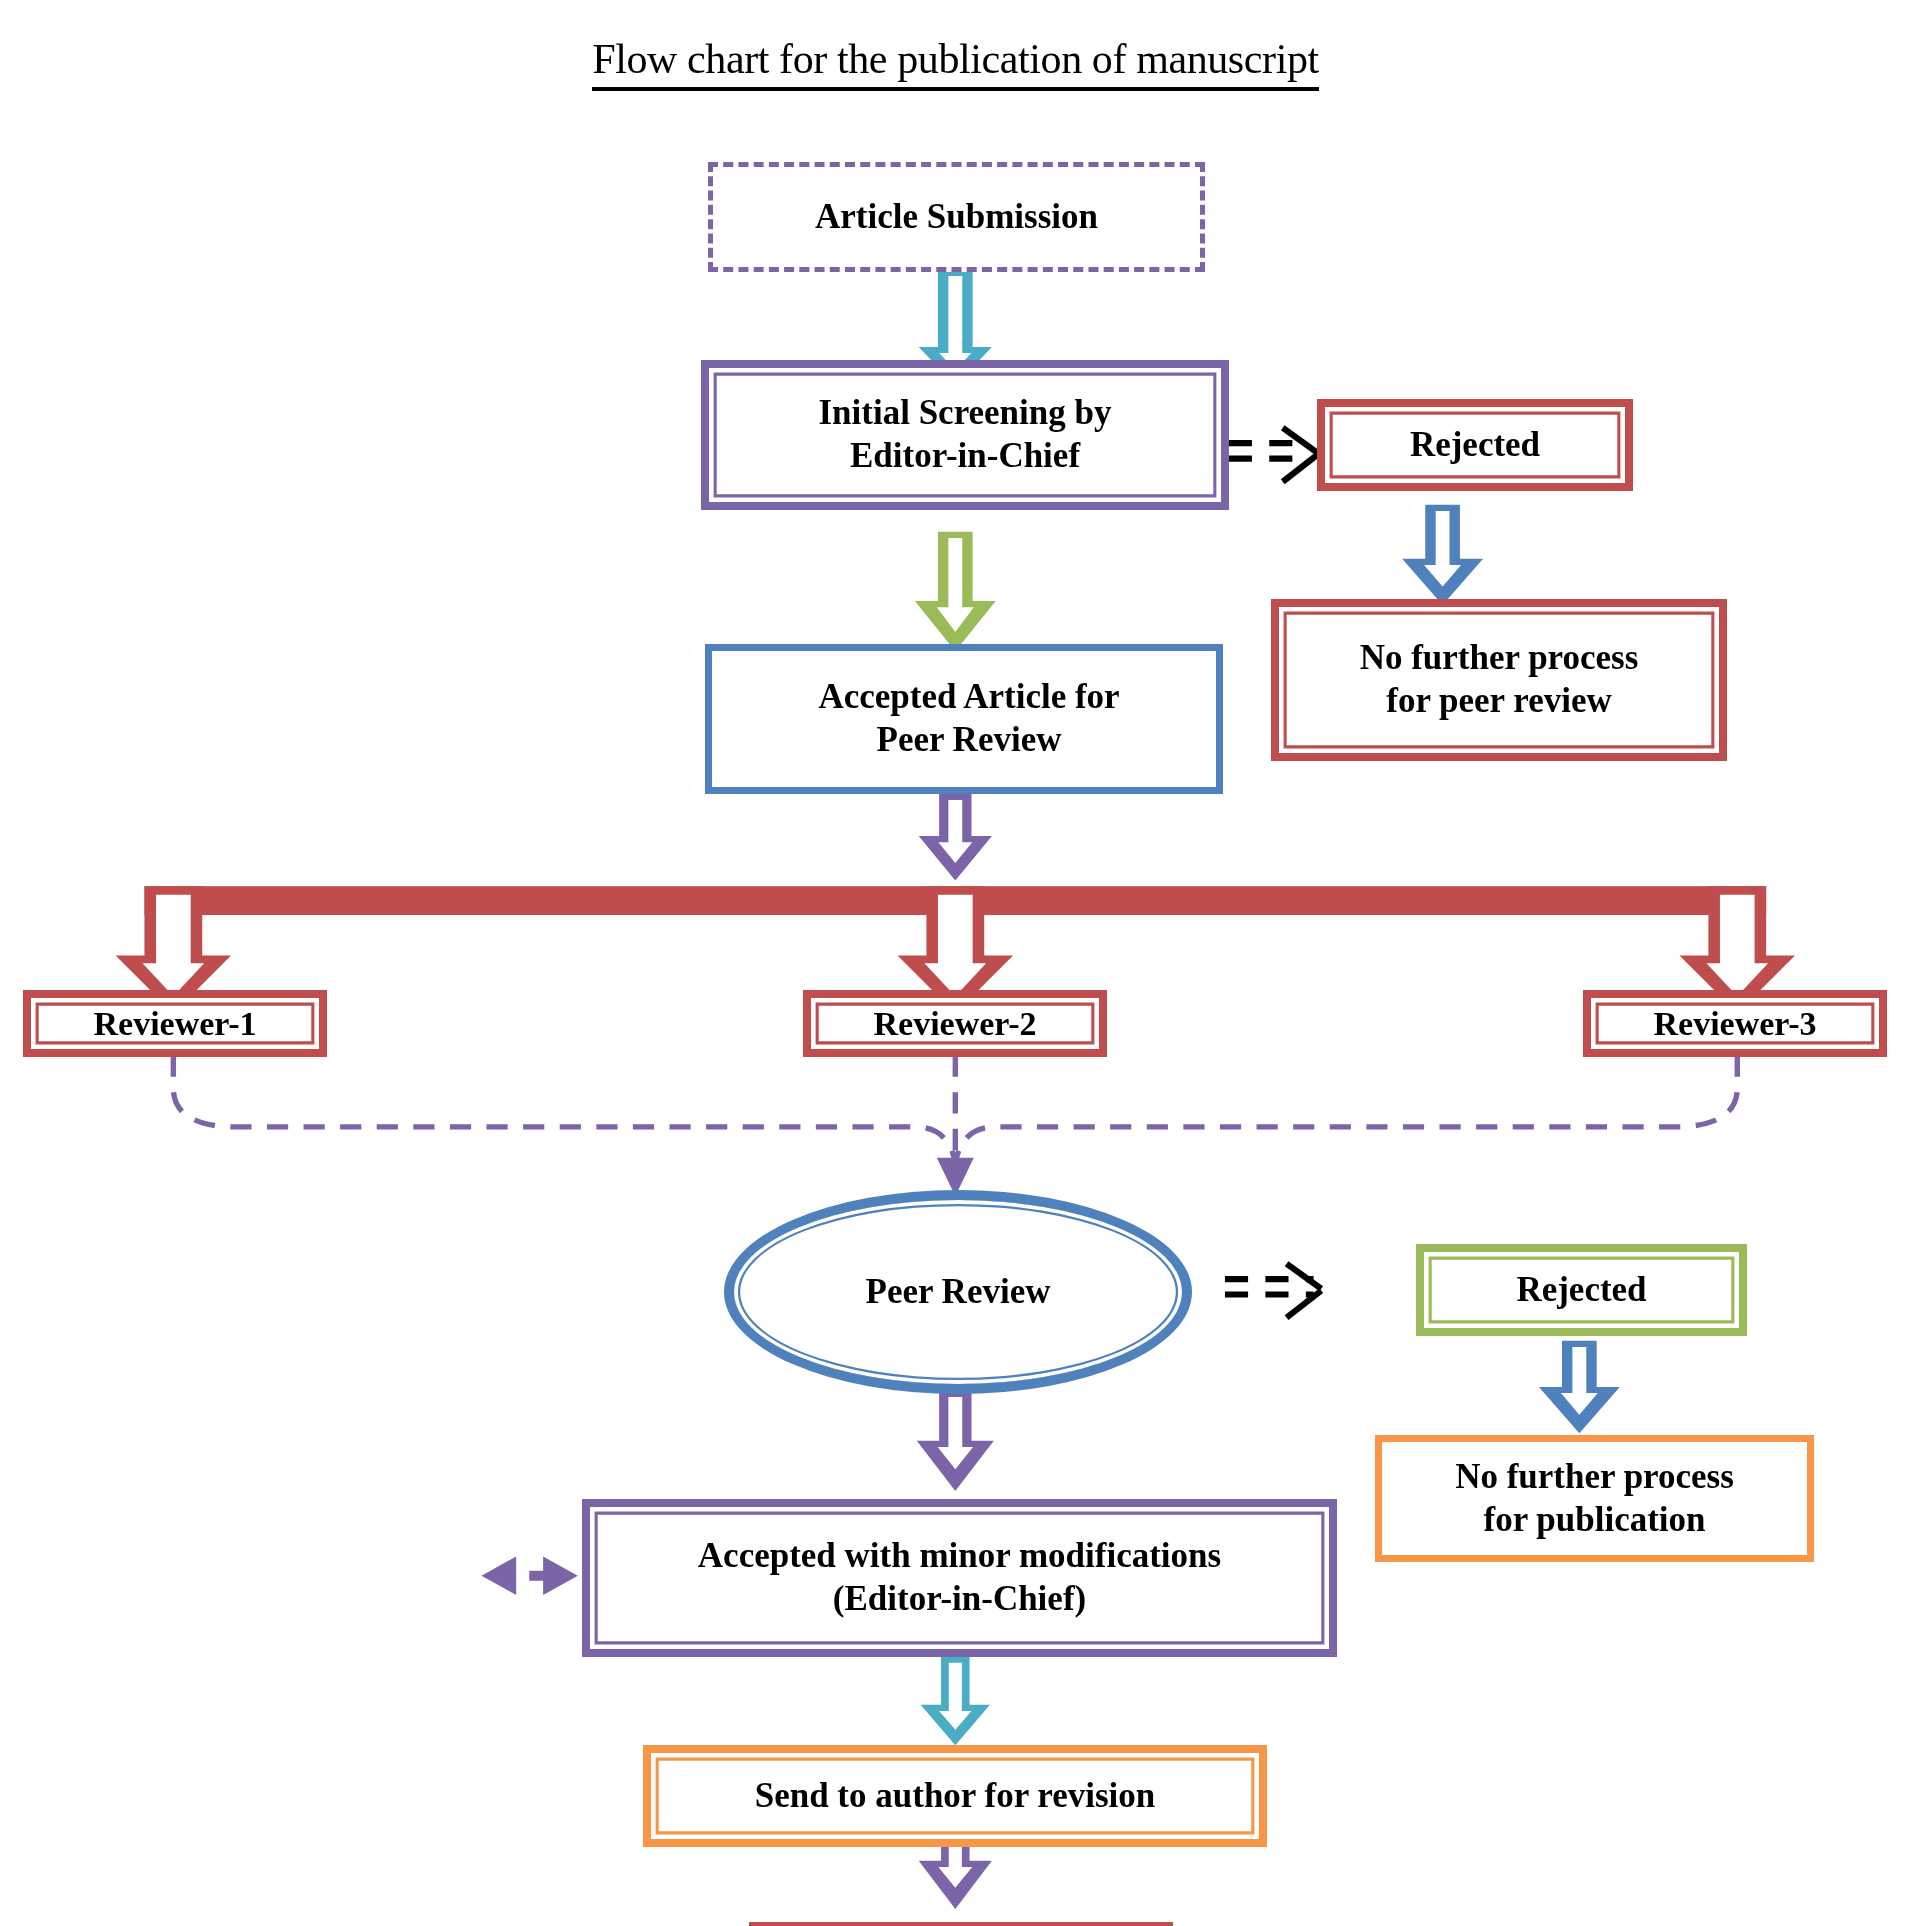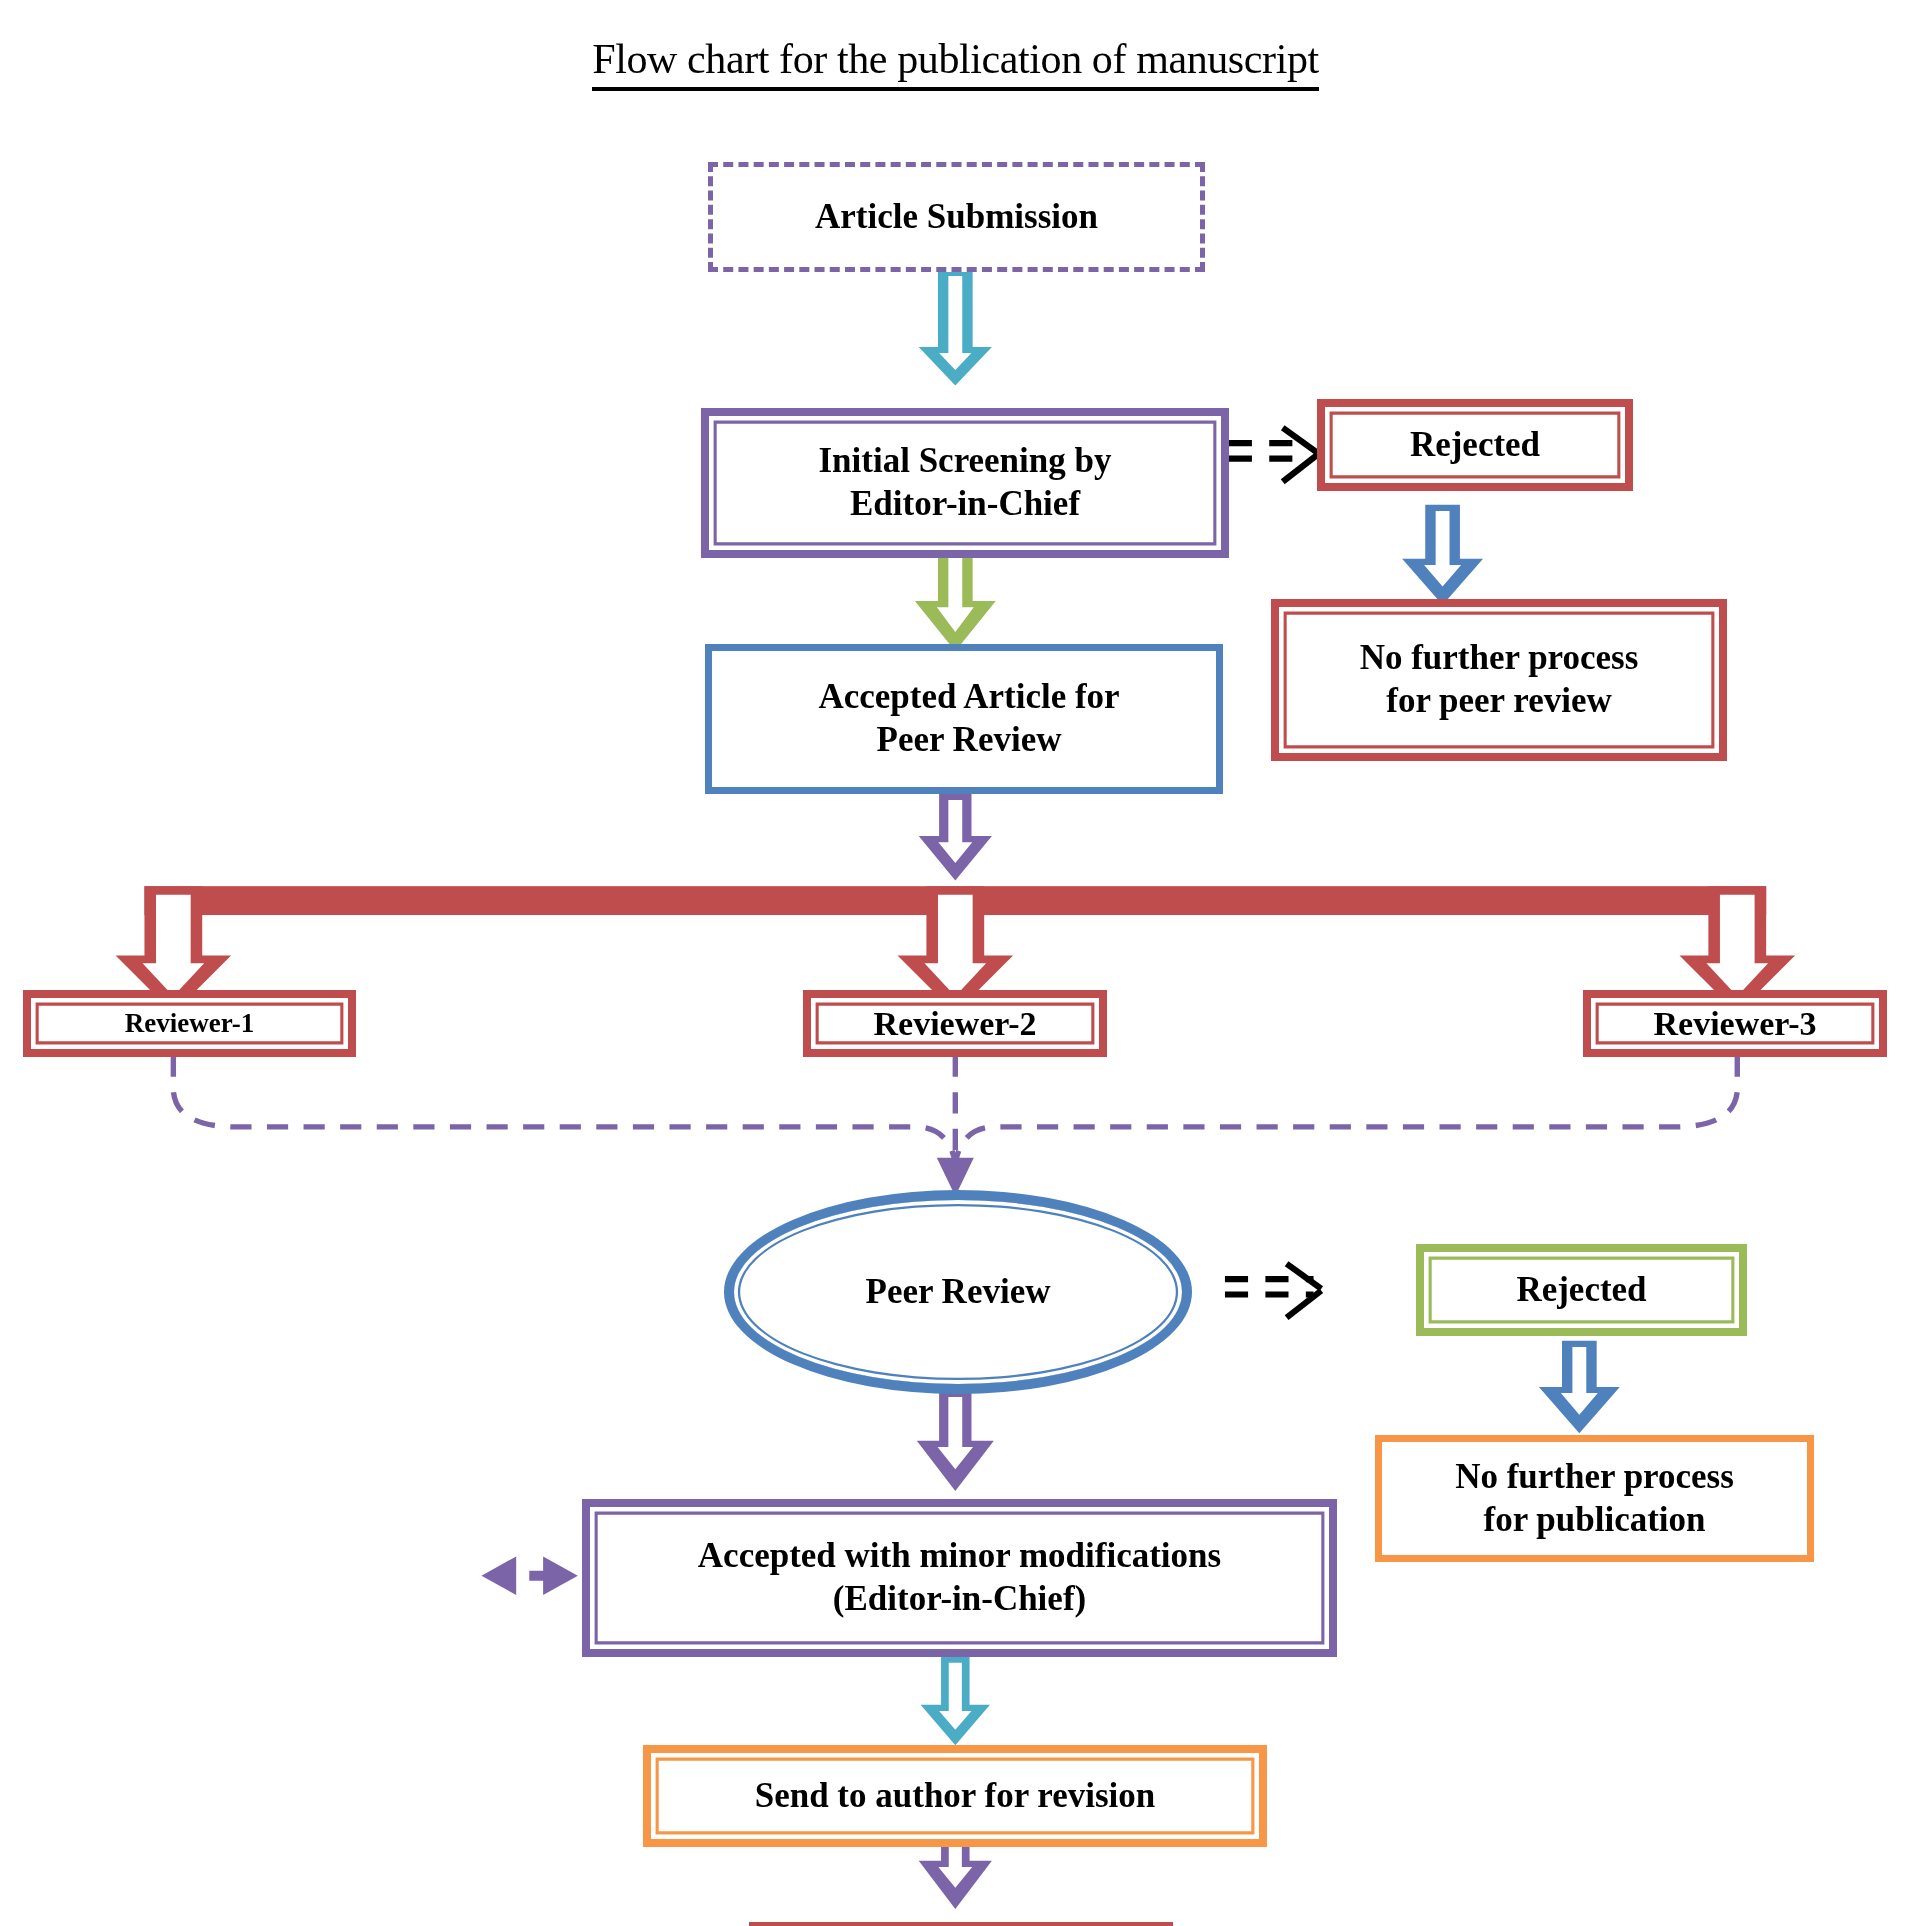--- a/index.html
+++ b/index.html
@@ -173,40 +173,40 @@
     <g>
       <path d="M 2443 6300 L 2517 6300 L 2517 6400 L 2568 6400 L 2480 6500 L 2392 6400 L 2443 6400 Z" fill="#7C64A8"></path>
       <path d="M 2463 6316 L 2497 6316 L 2497 6416 L 2520 6416 L 2480 6462 L 2440 6416 L 2463 6416 Z" fill="#ffffff"></path>
     </g>
   </svg>
 
   <div class="node dashed-purple" style="left:708px;top:162px;width:497px;height:110px;font-size:35px;">
     <span class="txt">Article Submission</span>
   </div>
 
-  <div class="node dbl-purple" style="left:701px;top:360px;width:528px;height:150px;font-size:35px;flex-direction:column;margin-top:48px;">
+  <div class="node dbl-purple" style="left:701px;top:360px;width:528px;height:150px;font-size:35px;flex-direction:column;">
     <span class="txt">Initial Screening by</span>
     <span class="txt">Editor-in-Chief</span>
   </div>
 
   <div class="node dbl-red" style="left:1317px;top:399px;width:316px;height:92px;font-size:35px;">
     <span class="txt">Rejected</span>
   </div>
 
   <div class="node dbl-red" style="left:1271px;top:599px;width:456px;height:162px;font-size:35px;flex-direction:column;">
     <span class="txt">No further process</span>
     <span class="txt">for peer review</span>
   </div>
 
   <div class="node sgl-blue" style="left:705px;top:644px;width:518px;height:150px;font-size:35px;flex-direction:column;padding-left:10px;">
     <span class="txt">Accepted Article for</span>
     <span class="txt">Peer Review</span>
   </div>
 
-  <div class="node dbl-red" style="left:23px;top:990px;width:333px;height:67px;font-size:27px;">
+  <div class="node dbl-red" style="left:23px;top:990px;width:304px;height:67px;font-size:34px;">
     <span class="txt">Reviewer-1</span>
   </div>
 
   <div class="node dbl-red" style="left:803px;top:990px;width:304px;height:67px;font-size:34px;">
     <span class="txt">Reviewer-2</span>
   </div>
 
   <div class="node dbl-red" style="left:1583px;top:990px;width:304px;height:67px;font-size:34px;">
     <span class="txt">Reviewer-3</span>
   </div>

